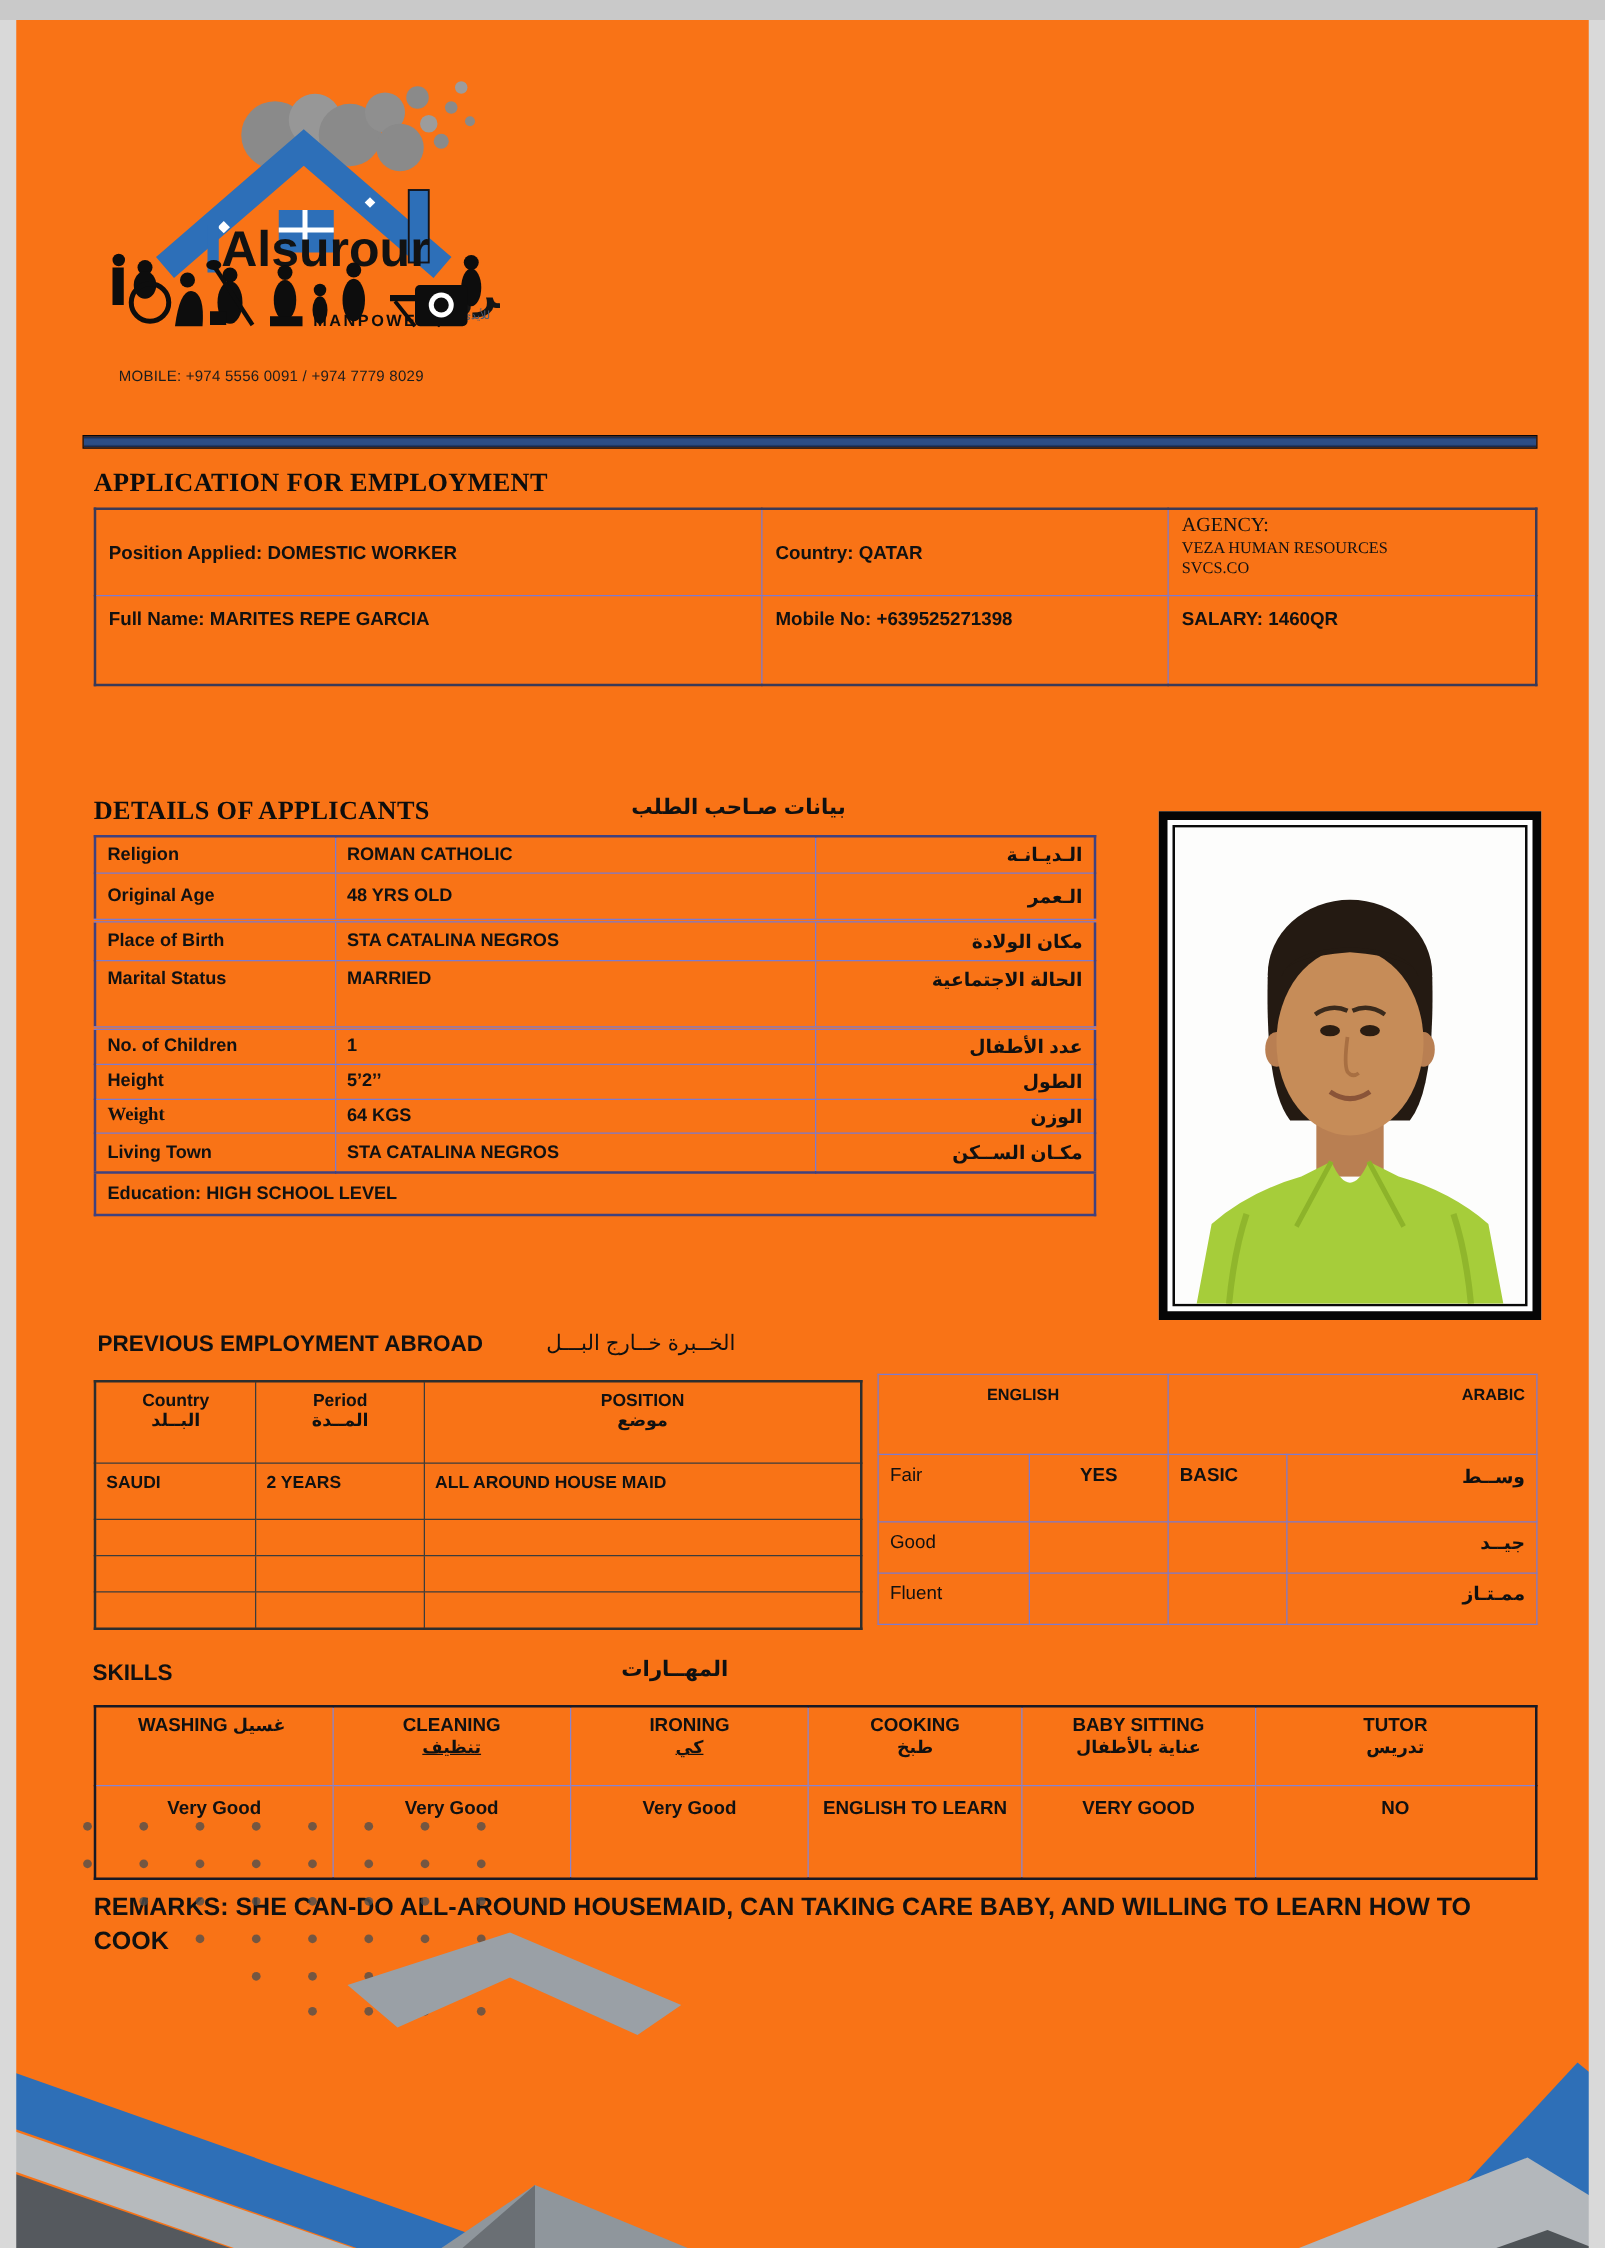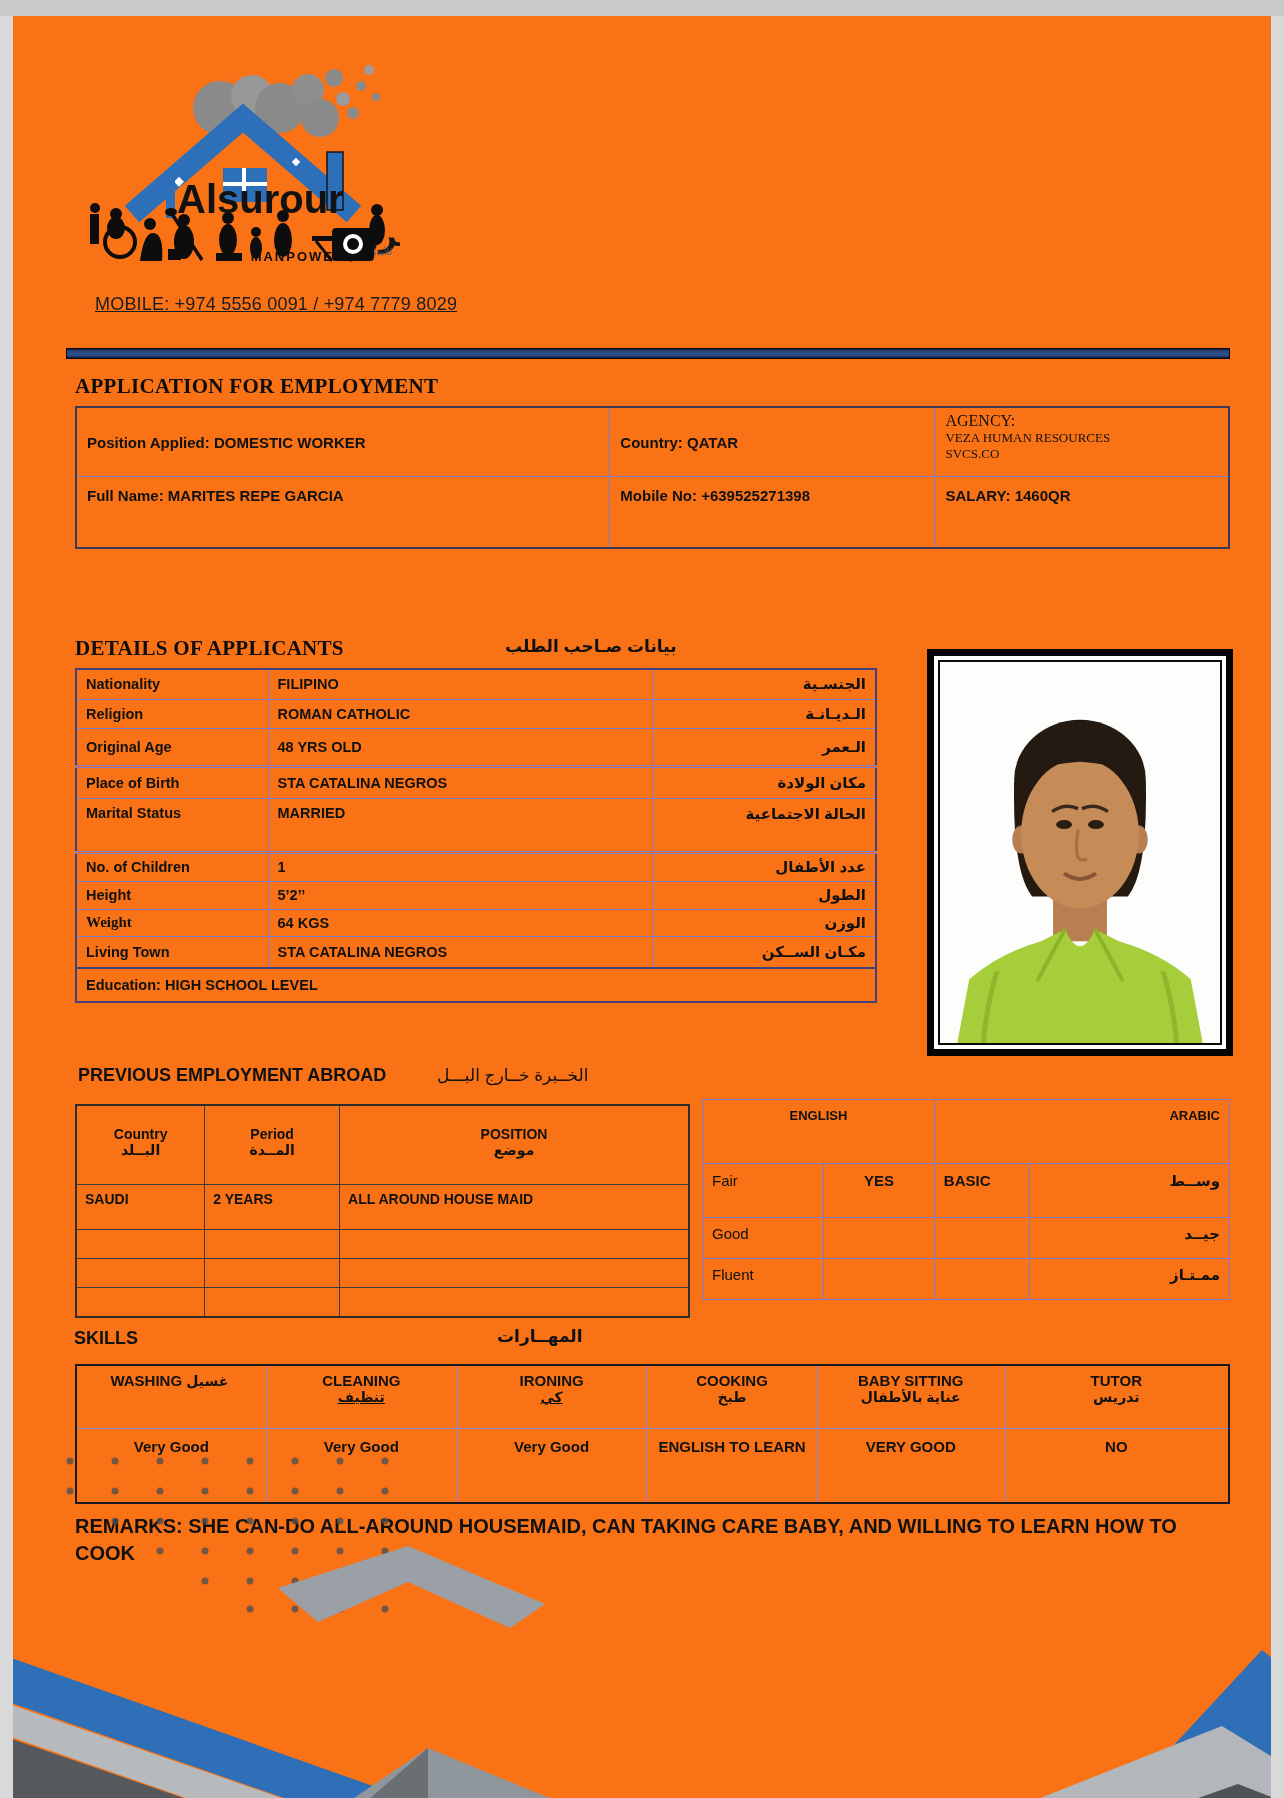--- a/index.html
+++ b/index.html
@@ -5,21 +5,21 @@
   html,body{margin:0;padding:0;background:#c9c9c9;}
   .page{position:relative;width:1284px;height:1798px;background:#f97316;margin:16px auto;overflow:hidden;
         font-family:"Liberation Sans","DejaVu Sans",sans-serif;color:#111;}
   .edge{position:absolute;top:0;bottom:0;width:13px;background:#d9d9d9;z-index:60;}
   .edge.left{left:0;} .edge.right{right:0;}
 
   .abs{position:absolute;}
 
   
   .logo-box{left:80px;top:40px;width:320px;height:206px;}
-  .mobile-line{left:95px;top:278px;font-size:18px;letter-spacing:.2px;color:#1c1c1c;text-decoration:underline;}
+  .mobile-line{left:95px;top:278px;font-size:12px;letter-spacing:.2px;color:#1c1c1c;}
   .blue-bar{left:66px;top:332px;width:1164px;height:11px;
             background:linear-gradient(#141f38,#2c4d85 30%,#2c4d85 72%,#0e1830);
             border:1px solid #05070d;box-sizing:border-box;}
 
   .serif-title{font-family:"Liberation Serif","DejaVu Serif",serif;font-weight:bold;font-size:21px;color:#0d0d0d;letter-spacing:.3px;}
   .app-title{left:75px;top:358px;}
 
   table{border-collapse:collapse;table-layout:fixed;}
   td{overflow:hidden;}
 
@@ -46,21 +46,21 @@
   
   .photo-frame{left:927px;top:633px;width:306px;height:407px;background:#fff;border:7px solid #050505;padding:4px;box-sizing:border-box;}
   .photo-inner{width:100%;height:100%;border:2px solid #0a0a0a;box-sizing:border-box;background:#fdfdfd;}
   .photo-inner svg{display:block;width:100%;height:100%;}
 
   
   .prev-title{left:78px;top:1049px;font-size:18px;font-weight:bold;}
   .prev-title-ar{left:437px;top:1049px;font-size:17px;font-weight:normal;direction:rtl;}
   .hist-table{left:75px;top:1088px;width:615px;border:2px solid #2e2e2e;}
   .hist-table td{border:1px solid #3c3c3c;font-size:14px;padding:2px 8px;}
-  .hist-table .hd{text-align:center;font-weight:bold;height:56px;vertical-align:top;padding-top:20px;}
+  .hist-table .hd{text-align:center;font-weight:bold;height:56px;vertical-align:top;padding-top:6px;}
   .hist-table .hd .ar{display:block;font-size:14px;direction:rtl;}
   .hist-table tr.data td{height:36px;font-weight:bold;vertical-align:top;padding-top:6px;}
   .hist-table tr.empty td{height:24px;}
   .hist-table tr.data td.pos{text-align:left;}
 
   
   .lang-table{left:702px;top:1083px;width:528px;border:1.5px solid #5d5db2;}
   .lang-table td{border:1px solid #7b7bd0;font-size:15px;padding:3px 9px;vertical-align:top;}
   .lang-table .big{font-weight:bold;font-size:13px;height:52px;padding-top:8px;}
   .lang-table .en-hd{text-align:center;}
@@ -182,25 +182,20 @@
   <div class="abs serif-title details-title">DETAILS OF APPLICANTS</div>
   <div class="abs details-title-ar">بيانات صـاحب الطلب</div>
 
   <table class="abs details-table">
     <colgroup>
         <col style="width:24%">
         <col style="width:48%">
         <col style="width:28%">
       </colgroup>
     <tbody>
-        <tr style="height:30px">
-      <td class="lbl">Nationality</td>
-      <td class="val">FILIPINO</td>
-      <td class="ar">الجنسـية</td>
-    </tr>
     <tr style="height:29px">
       <td class="lbl">Religion</td>
       <td class="val">ROMAN CATHOLIC</td>
       <td class="ar">الـديـانـة</td>
     </tr>
     <tr style="height:38px">
       <td class="lbl">Original Age</td>
       <td class="val">48 YRS OLD</td>
       <td class="ar">الـعمر</td>
     </tr>

